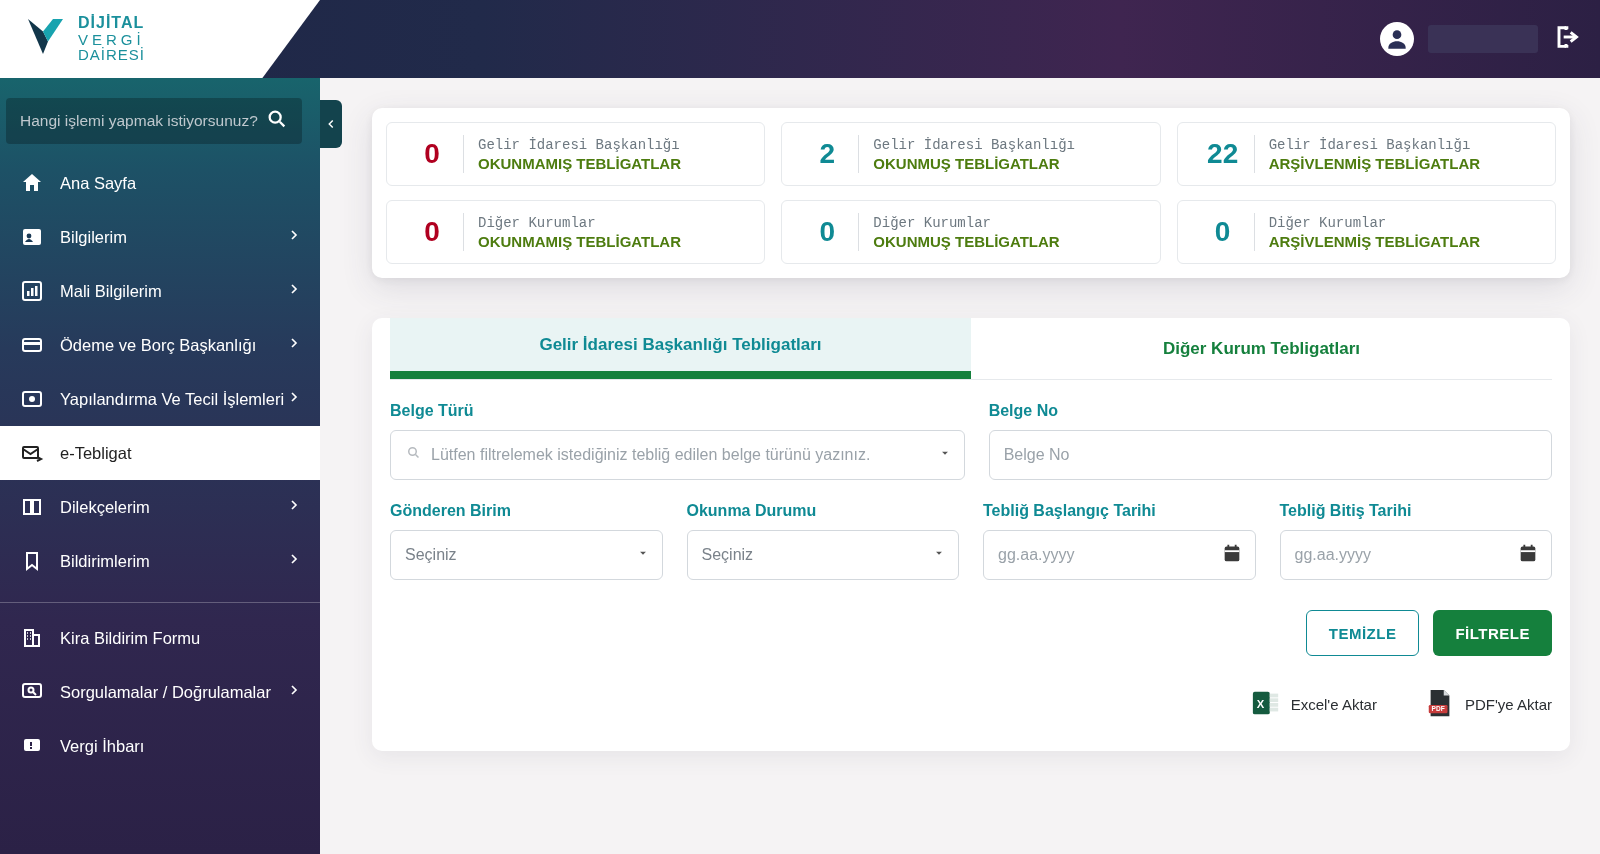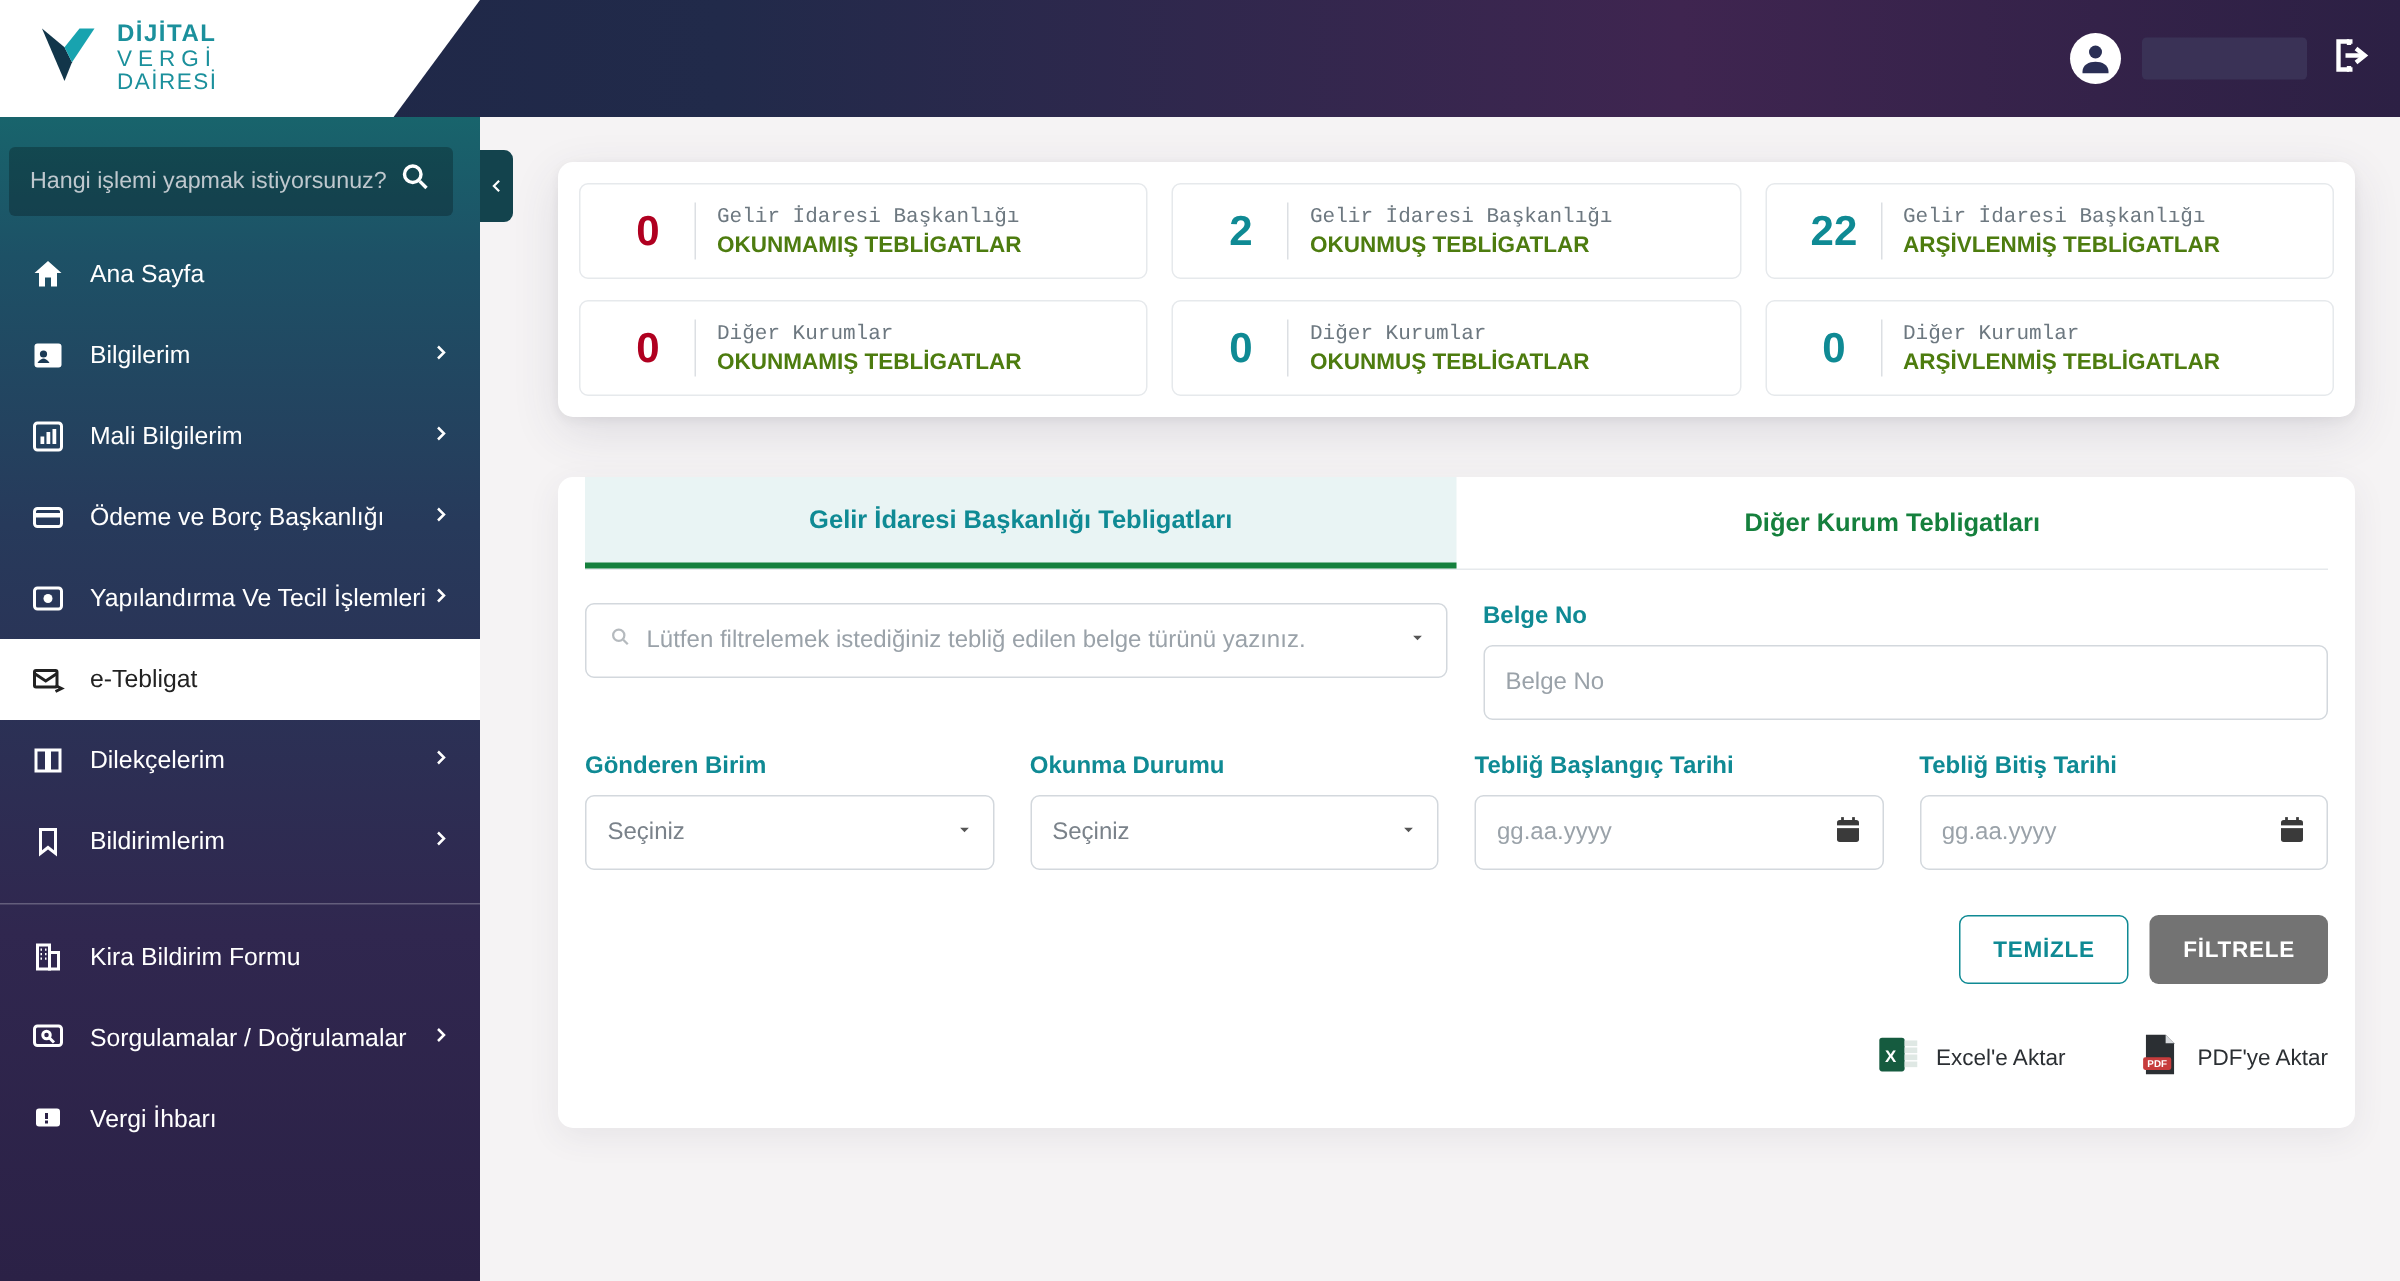--- a/index.html
+++ b/index.html
@@ -128,21 +128,21 @@
     box-shadow: 0 6px 22px rgba(60,60,90,0.08);
     padding:0 18px 30px 18px;
   }
   .tabs { display:flex; height:62px; border-bottom:1px solid #e6e9ec; }
   .tab {
     flex:1; display:flex; align-items:center; justify-content:center;
     font-size:17px; font-weight:700; color:#15803d; cursor:pointer;
   }
   .tab.active {
     background:#e9f4f4; color:#0f8a94;
-    border-bottom:4px solid #15803d;
+    border-bottom:8px solid #15803d;
   }
 
   .form-row { display:flex; gap:24px; margin-top:22px; }
   .field { flex:1; }
   .field > label {
     display:block; font-size:16px; font-weight:700;
     color:#0f8a94; margin-bottom:10px;
   }
   .control {
     height:50px; border:1px solid #d3d8dd; border-radius:6px;
@@ -164,21 +164,21 @@
     display:flex; justify-content:flex-end; gap:14px; margin-top:30px;
   }
   .btn {
     height:46px; padding:0 22px; border-radius:6px;
     font-size:15px; font-weight:700; letter-spacing:0.5px;
     display:flex; align-items:center; cursor:pointer; border:none;
   }
   .btn-outline {
     background:#ffffff; color:#0f8a94; border:1.5px solid #0f8a94;
   }
-  .btn-primary { background:#737373; color:#ffffff; }
+  .btn-primary { background:#15803d; color:#ffffff; }
 
   .export-row{
     display:flex; justify-content:flex-end; gap:48px; margin-top:32px;
     font-size:15px; color:#2b2f33;
   }
   .export-item{ display:flex; align-items:center; gap:10px; cursor:pointer; }
   .export-item svg{ width:30px; height:30px; }
 </style>
 </head>
 <body>
@@ -435,20 +435,21 @@
   </div>
 
   <div class="filter-card">
     <div class="tabs">
       <div class="tab active">Gelir İdaresi Başkanlığı Tebligatları</div>
       <div class="tab">Diğer Kurum Tebligatları</div>
     </div>
 
     <div class="form-row">
       <div class="field" style="flex:1.02">
+        <label>Belge Türü</label>
         <div class="control">
           <span class="lead-ico"><svg viewBox="0 0 24 24" fill="none" stroke="#7a828a" stroke-width="2">
                 <circle cx="10" cy="10" r="5"></circle>
                 <path d="M18 18l-4-4"></path>
               </svg></span>
           <input type="text" placeholder="Lütfen filtrelemek istediğiniz tebliğ edilen belge türünü yazınız." style="">
           <span class="tail-ico caret"><svg viewBox="0 0 24 24" fill="#555">
                 <path d="M7 10l5 5 5-5z"></path>
               </svg></span>
         </div>

